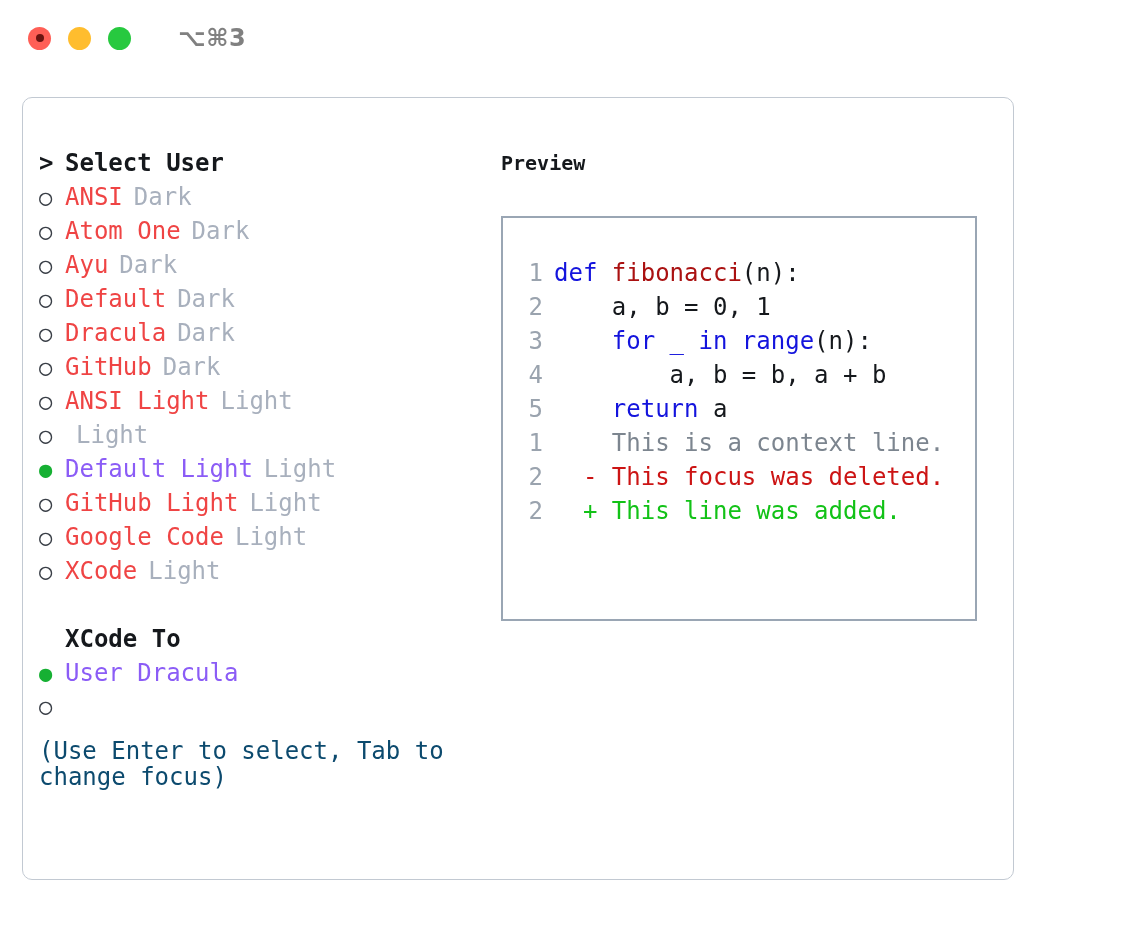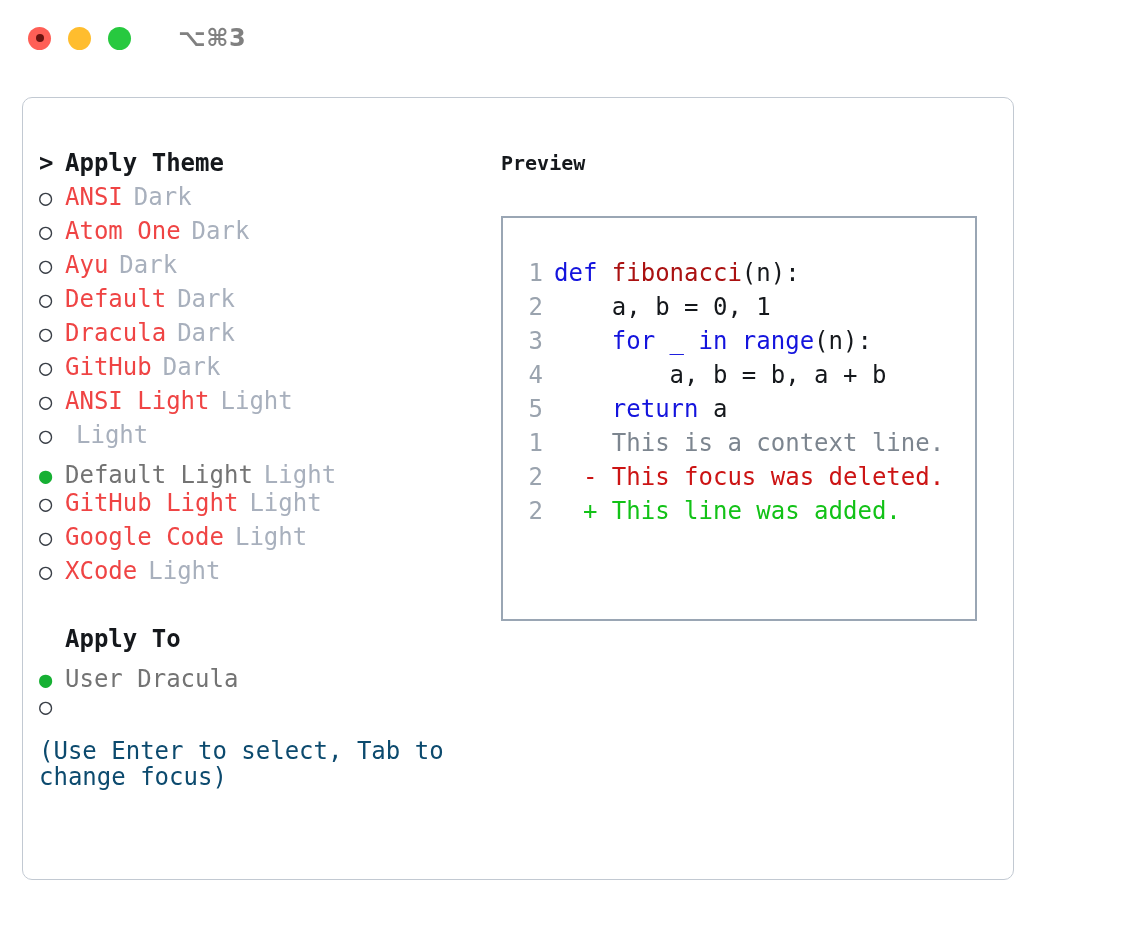--- a/index.html
+++ b/index.html
@@ -122,21 +122,21 @@
   }
   .marker.on { color: #16b033; }
 
   .heading {
     color: #15181c;
     font-weight: bold;
   }
   .item-label {
     color: #ef4444;
   }
-  .row.selected .item-label { color: #737373; margin-top: 6px; }
+  .row.selected .item-label { color: #8b5cf6; }
   .tag {
     color: #a8b0bd;
     margin-left: 11px;
   }
 
   .section-gap { height: 34px; }
 
   .apply-heading {
     color: #15181c;
     font-weight: bold;
@@ -225,21 +225,21 @@
     <span class="shortcut">⌥⌘3</span>
   </div>
 
   <div class="panel">
     <div class="cols">
 
       <div class="left-col">
 
         <div class="row">
           <span class="marker chev">&gt;</span>
-          <span class="heading">Apply Theme</span>
+          <span class="heading">Select User</span>
         </div>
 
         <div id="theme-list">
             <div class="row">
               <span class="marker">○</span>
               <span class="item-label">ANSI</span>
               <span class="tag">Dark</span>
             </div>
             <div class="row">
               <span class="marker">○</span>
@@ -294,21 +294,21 @@
               <span class="marker">○</span>
               <span class="item-label">XCode</span>
               <span class="tag">Light</span>
             </div>
           </div>
 
         <div class="section-gap"></div>
 
         <div class="row">
           <span class="marker"></span>
-          <span class="apply-heading">Apply To</span>
+          <span class="apply-heading">XCode To</span>
         </div>
 
         <div id="apply-list">
             <div class="row selected">
               <span class="marker on">●</span>
               <span class="item-label">User Dracula</span>
             </div>
             <div class="row">
               <span class="marker">○</span>
             </div>

